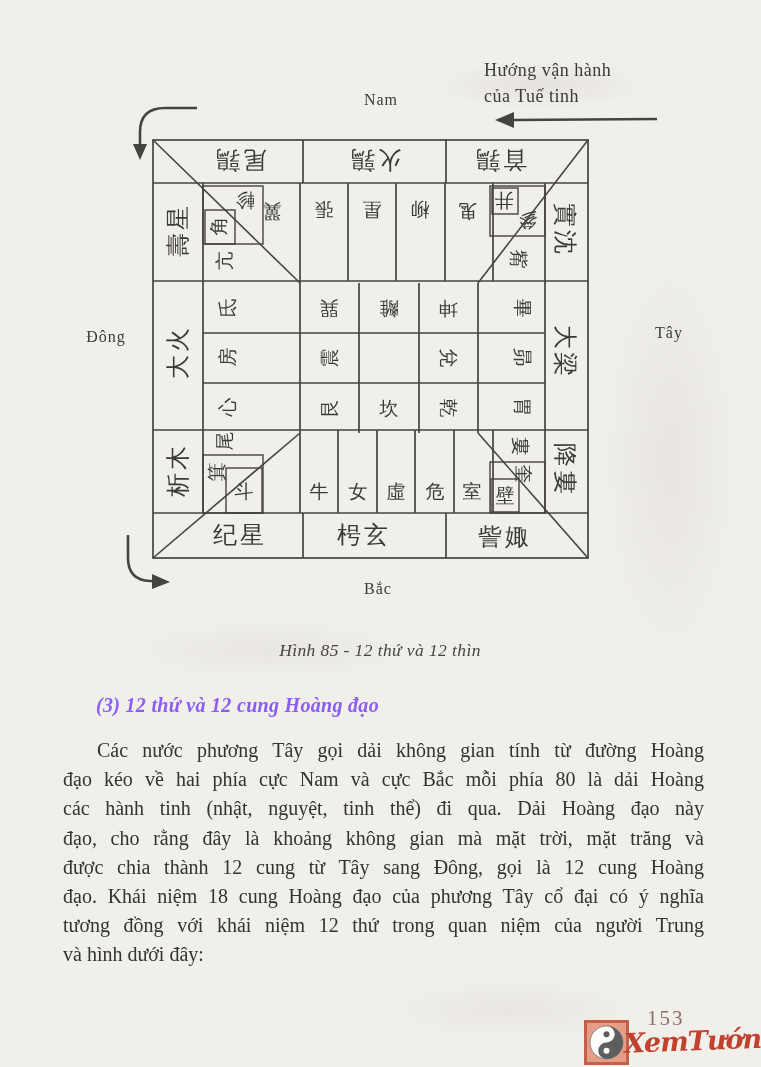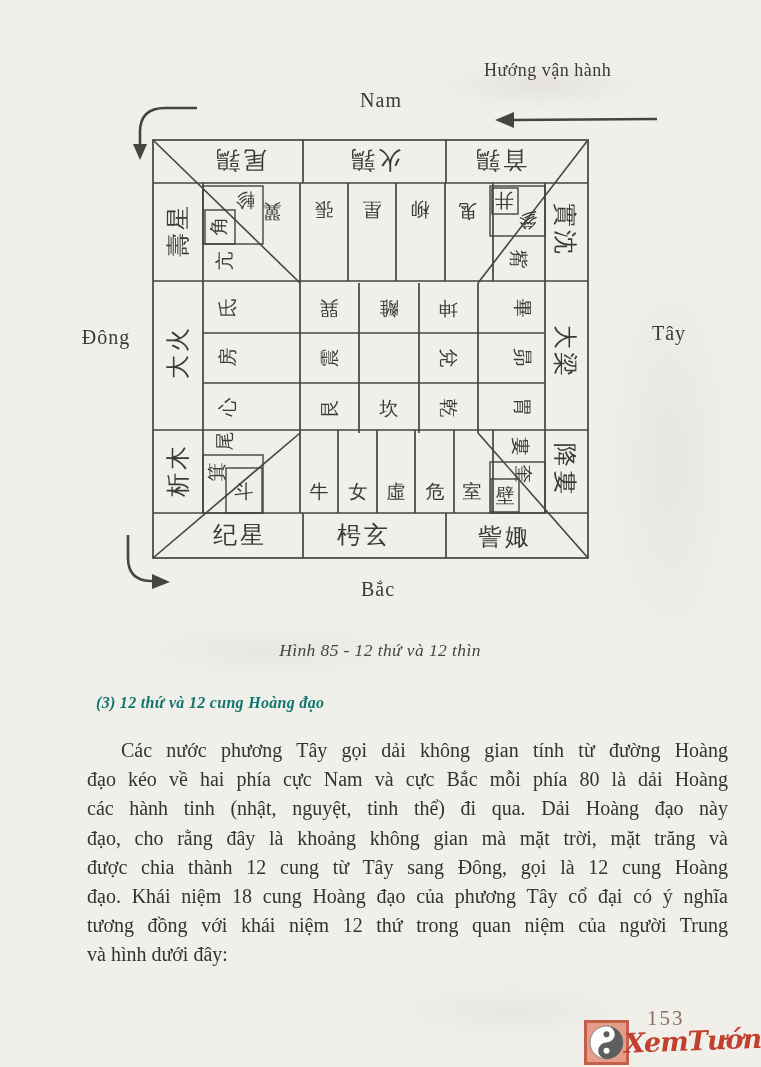--- a/index.html
+++ b/index.html
@@ -18,29 +18,29 @@
 
   .char{position:absolute;transform:translate(-50%,-50%);white-space:nowrap;
         color:#3b3a36;font-family:"DejaVu Serif","DejaVu Sans",serif;line-height:1;}
   .st{font-size:24px;letter-spacing:3px;}
   .mn{font-size:19px;}
   .tg{font-size:19px;}
   .r180{transform:translate(-50%,-50%) rotate(180deg);}
   .rl{transform:translate(-50%,-50%) rotate(-90deg);}
   .rr{transform:translate(-50%,-50%) rotate(90deg);}
 
-  .lbl{position:absolute;transform:translate(-50%,-50%);font-size:20px;color:#3b3a36;
+  .lbl{position:absolute;transform:translate(-50%,-50%);font-size:16px;color:#3b3a36;
        font-family:"Liberation Serif",serif;letter-spacing:1px;}
   .legend{position:absolute;left:484px;top:57px;font-size:18px;line-height:26px;
           color:#3b3a36;letter-spacing:.5px;}
   .caption{position:absolute;left:380px;top:650px;transform:translate(-50%,-50%);
            font-style:italic;font-size:17.5px;color:#46443f;white-space:nowrap;letter-spacing:.4px;}
   .heading{position:absolute;left:96px;top:694px;font-weight:bold;font-style:italic;
-           font-size:16px;color:#0f766e;letter-spacing:.3px;}
-  .body-text{position:absolute;left:63px;top:736px;width:641px;margin-left:24px;}
+           font-size:20px;color:#8b5cf6;letter-spacing:.3px;}
+  .body-text{position:absolute;left:63px;top:736px;width:641px;}
   .body-text .ln{font-size:20px;line-height:29.2px;color:#343330;
                  text-align:justify;text-align-last:justify;white-space:normal;}
   .body-text .ln.first{text-indent:34px;}
   .body-text .ln.last{text-align-last:left;}
 
   .page-num{position:absolute;left:647px;top:1006px;font-size:21px;letter-spacing:2px;
             color:#8f6e62;font-family:"Liberation Serif",serif;}
   .wm-text{position:absolute;left:624px;top:1024px;font-size:27px;color:#c2402e;
            font-style:italic;font-weight:bold;font-family:"DejaVu Serif",serif;
            transform:rotate(-2deg);letter-spacing:-1px;}
@@ -120,20 +120,21 @@
       </g>
     </g>
   </svg>
 
   <div class="lbl" style="left:381px;top:100px;">Nam</div>
   <div class="lbl" style="left:106px;top:337px;">Đông</div>
   <div class="lbl" style="left:629px;top:333px;margin-left:40px;">Tây</div>
   <div class="lbl" style="left:378px;top:589px;">Bắc</div>
   <div class="legend">
     <div>Hướng vận hành</div>
+    <div>của Tuế tinh</div>
   </div>
 
   <span class="char st r180" style="left:240px;top:160px;">尾鶉</span>
   <span class="char st r180" style="left:375px;top:160px;">火鶉</span>
   <span class="char st r180" style="left:500px;top:160px;">首鶉</span>
   <span class="char st" style="left:240px;top:535px;">纪星</span>
   <span class="char st" style="left:364px;top:535px;text-align:right;">枵玄</span>
   <span class="char st" style="left:505px;top:537px;">訾娵</span>
   <span class="char st rl" style="left:178px;top:230px;">壽星</span>
   <span class="char st rl" style="left:178px;top:352px;">大火</span>

